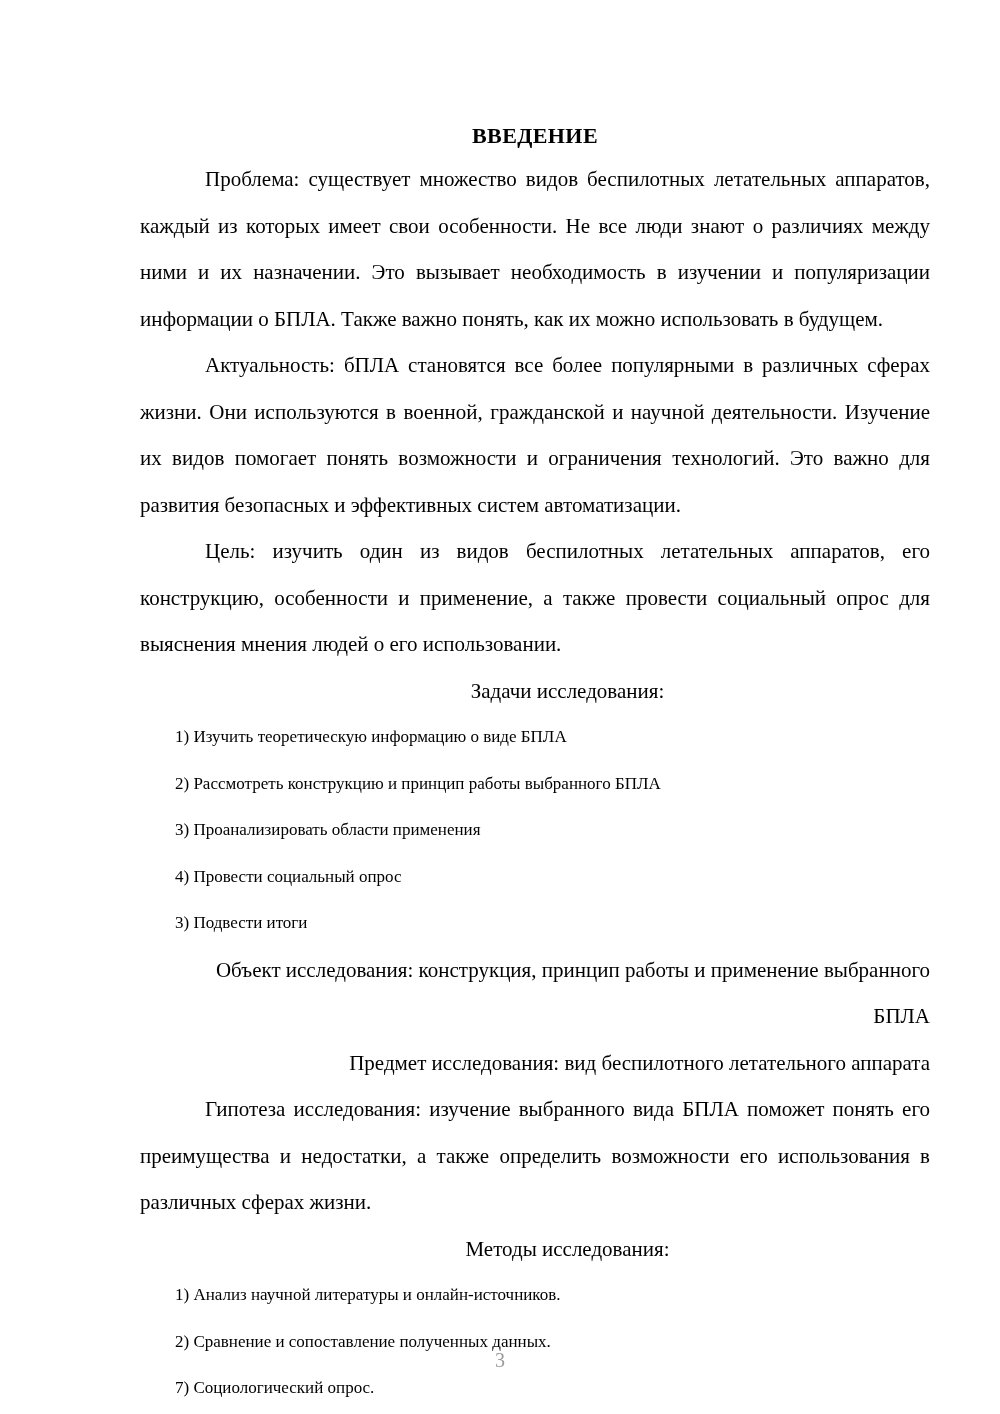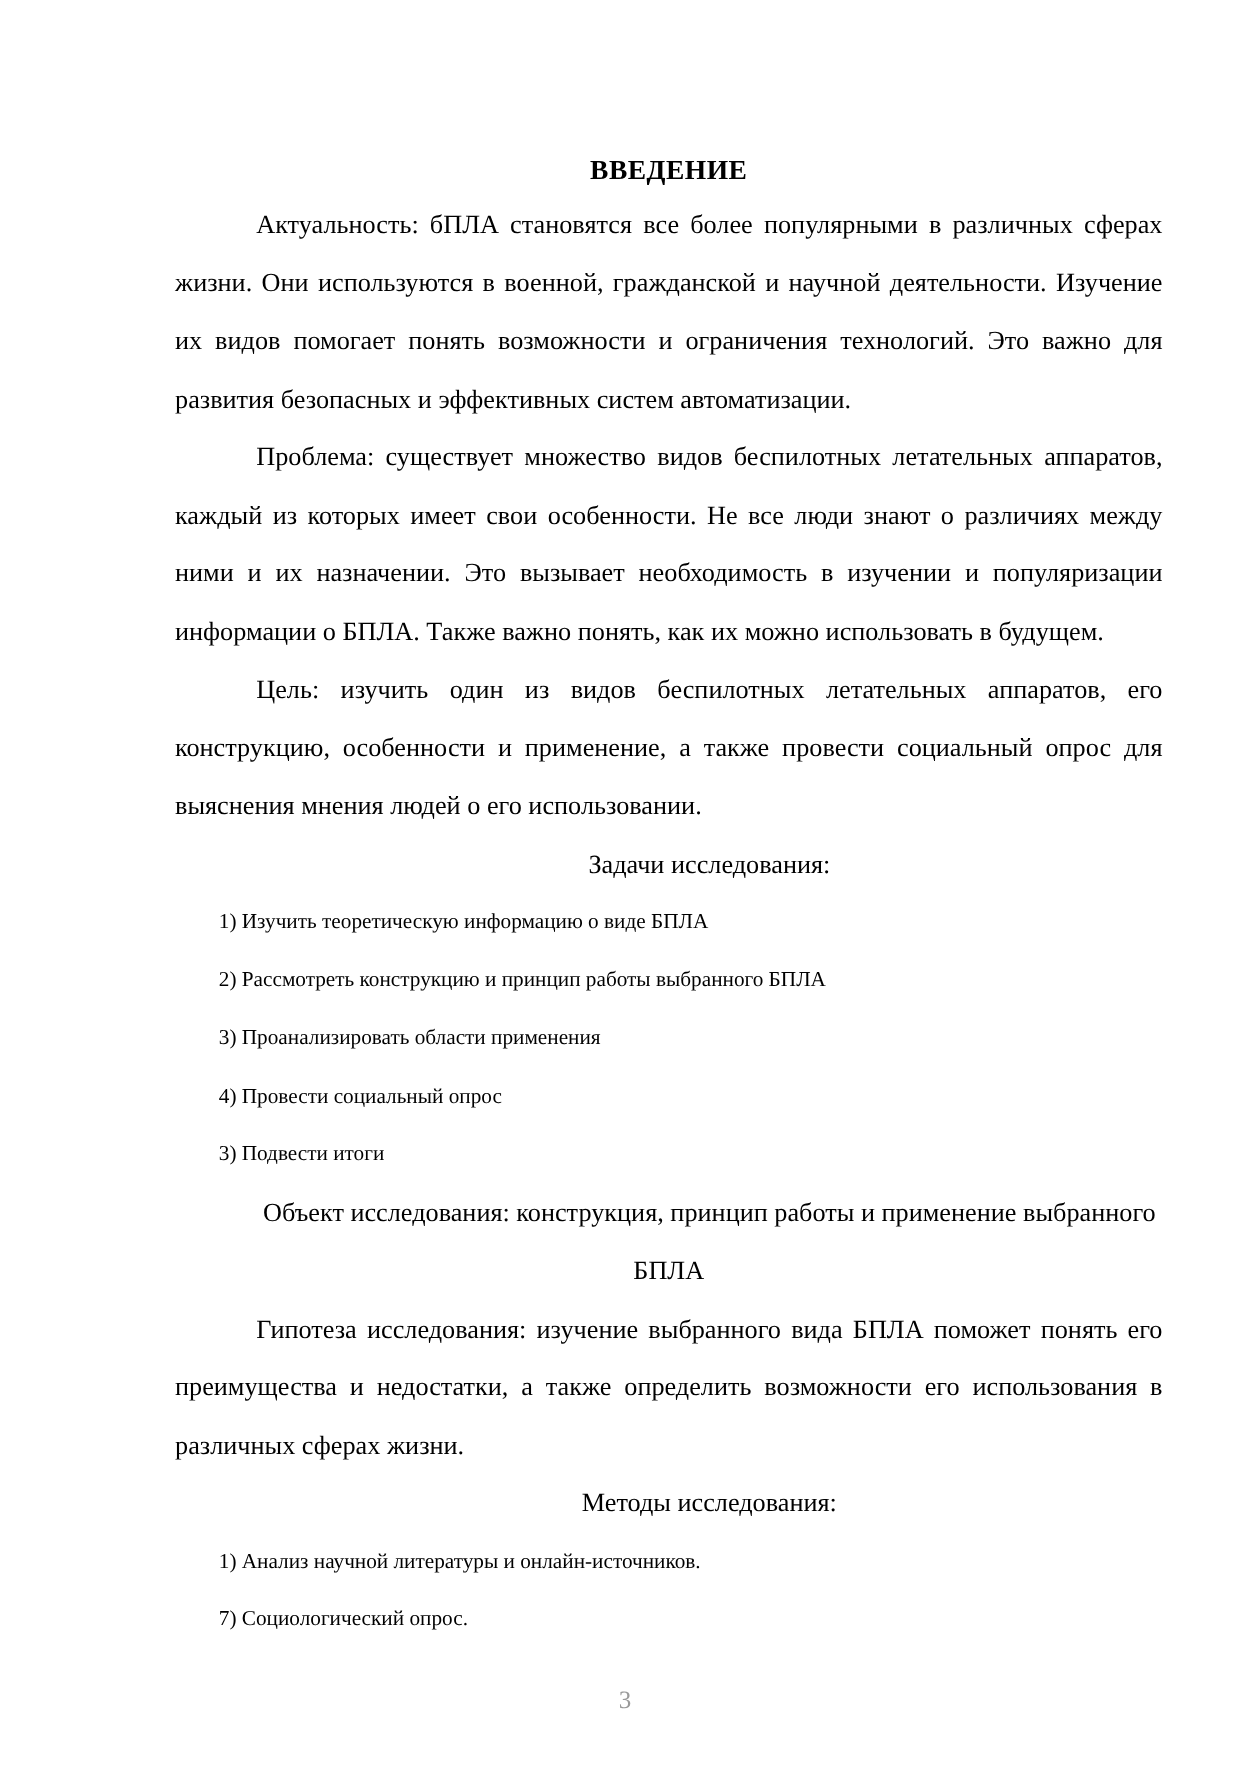--- a/index.html
+++ b/index.html
@@ -53,21 +53,21 @@
     margin: 0;
     font-size: 21px;
     line-height: 46.5px;
     text-align: justify;
     text-justify: inter-word;
     text-indent: 65px;
     hyphens: none;
   }
 
   p.para.last-left {
-    text-align: center;
+    text-align: right;
   }
 
   
   p.list-item {
     margin: 0;
     font-size: 17px;
     line-height: 46.5px;
     text-align: left;
     text-indent: 0;
     padding-left: 35px;
@@ -96,41 +96,43 @@
 </style>
 </head>
 <body>
 
 <div class="page">
 
   <h1 class="doc-heading">ВВЕДЕНИЕ</h1>
 
   <div class="body-block">
 
+    <p class="para">Проблема: существует множество видов беспилотных летательных аппаратов, каждый из которых имеет свои особенности. Не все люди знают о различиях между ними и их назначении. Это вызывает необходимость в изучении и популяризации информации о БПЛА. Также важно понять, как их можно использовать в будущем.</p>
+
     <p class="para">Актуальность: бПЛА становятся все более популярными в различных сферах жизни. Они используются в военной, гражданской и научной деятельности. Изучение их видов помогает понять возможности и ограничения технологий. Это важно для развития безопасных и эффективных систем автоматизации.</p>
-
-    <p class="para">Проблема: существует множество видов беспилотных летательных аппаратов, каждый из которых имеет свои особенности. Не все люди знают о различиях между ними и их назначении. Это вызывает необходимость в изучении и популяризации информации о БПЛА. Также важно понять, как их можно использовать в будущем.</p>
 
     <p class="para">Цель: изучить один из видов беспилотных летательных аппаратов, его конструкцию, особенности и применение, а также провести социальный опрос для выяснения мнения людей о его использовании.</p>
 
     <p class="sub-lead">Задачи исследования:</p>
 
     <p class="list-item">1) Изучить теоретическую информацию о виде БПЛА</p>
     <p class="list-item">2) Рассмотреть конструкцию и принцип работы выбранного БПЛА</p>
     <p class="list-item">3) Проанализировать области применения</p>
     <p class="list-item">4) Провести социальный опрос</p>
     <p class="list-item">3) Подвести итоги</p>
 
     <p class="para last-left">Объект исследования: конструкция, принцип работы и применение выбранного БПЛА</p>
 
+    <p class="para last-left">Предмет исследования: вид беспилотного летательного аппарата</p>
 
     <p class="para">Гипотеза исследования: изучение выбранного вида БПЛА поможет понять его преимущества и недостатки, а также определить возможности его использования в различных сферах жизни.</p>
 
     <p class="sub-lead">Методы исследования:</p>
 
     <p class="list-item">1) Анализ научной литературы и онлайн-источников.</p>
+    <p class="list-item">2) Сравнение и сопоставление полученных данных.</p>
     <p class="list-item">7) Социологический опрос.</p>
 
   </div>
 
   <div class="page-number">3</div>
 
 </div>
 
 </body></html>

